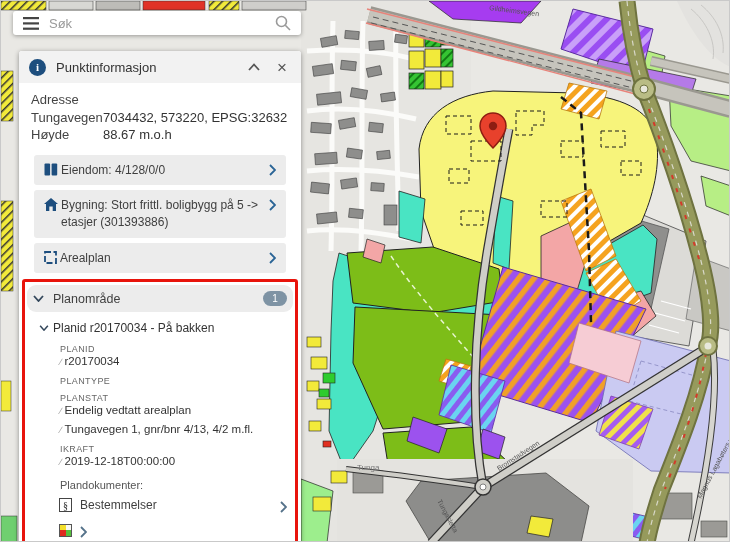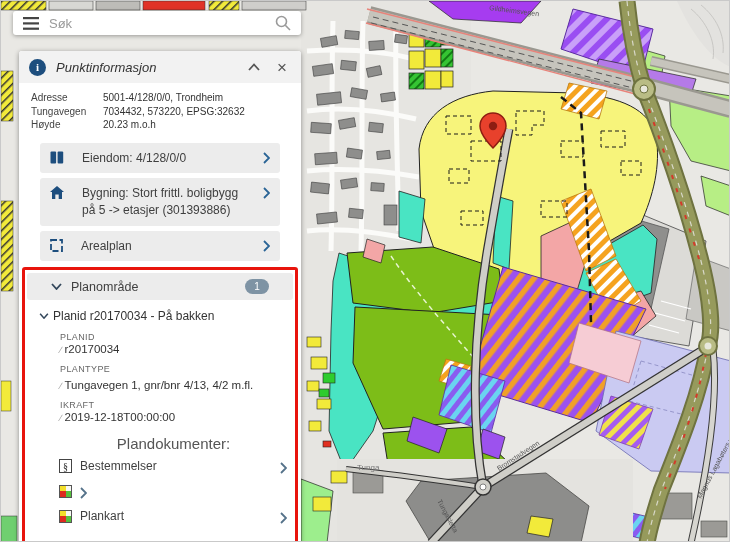--- a/index.html
+++ b/index.html
@@ -14,45 +14,45 @@
   
   .search-card{position:absolute;left:12px;top:10px;width:288px;height:24px;background:#fff;border-radius:3px;
     box-shadow:0 1px 4px rgba(0,0,0,.35);display:flex;align-items:center;padding:0 10px;gap:10px;z-index:5;}
   .search-card input{border:none;outline:none;flex:1;font-size:13px;color:#333;background:transparent;}
   .search-card input::placeholder{color:#9a9a9a;}
 
   
   .info-card{position:absolute;left:18px;top:50px;width:282px;background:#fff;border-radius:3px;
     box-shadow:0 1px 5px rgba(0,0,0,.4);z-index:5;padding-bottom:4px;}
   .card-header{display:flex;align-items:center;gap:10px;padding:7px 10px;background:#f2f2f2;border-radius:3px 3px 0 0;}
-  .card-title{font-size:13px;color:#333;flex:1;font-style:italic;}
+  .card-title{font-size:13px;color:#333;flex:1;}
   .icon-btn{display:flex;align-items:center;justify-content:center;width:18px;height:18px;cursor:pointer;color:#555;}
   .close-x{font-size:17px;line-height:1;color:#555;}
   .info-circle{width:17px;height:17px;border-radius:50%;background:var(--panel-blue);color:#fff;font-size:11px;font-weight:bold;
     display:flex;align-items:center;justify-content:center;flex:none;font-family:"Liberation Serif",serif;}
   .addr{padding:8px 12px 6px;}
-  .addr-row{display:flex;font-size:10px;color:#333;line-height:1.35;}
+  .addr-row{display:flex;font-size:13px;color:#333;line-height:1.35;}
   .addr-row .al{width:72px;color:#444;flex:none;}
-  .rowbtn{display:flex;align-items:flex-start;gap:18px;background:var(--row-gray);border-radius:3px;
-    padding:6px 10px;margin:5px 21px;font-size:12px;color:#3f3f3f;cursor:pointer;}
+  .rowbtn{display:flex;align-items:flex-start;gap:3px;background:var(--row-gray);border-radius:3px;
+    padding:6px 10px;margin:5px 15px;font-size:12px;color:#3f3f3f;cursor:pointer;}
   .rowbtn .lbl{flex:1;line-height:1.45;padding-top:1px;}
   .chev{flex:none;margin-top:3px;}
   
   .redbox{margin:6px 3px 0;border:3px solid var(--red);border-radius:3px;padding:3px 2px;background:#fff;}
-  .sec-head{display:flex;align-items:center;gap:9px;background:var(--row-gray);border-radius:3px;padding:6px 24px;
+  .sec-head{display:flex;align-items:center;gap:9px;background:var(--row-gray);border-radius:9px;padding:6px 6px;
     font-size:12.5px;color:#3f3f3f;cursor:pointer;}
   .sec-head .lbl{flex:1;}
   .badge{background:var(--badge);color:#fff;font-size:10px;border-radius:8px;min-width:24px;height:15px;
     display:flex;align-items:center;justify-content:center;flex:none;}
   .plan-sub{display:flex;align-items:center;gap:4px;padding:9px 6px 4px 12px;font-size:12px;color:#333;cursor:pointer;}
   .detail{display:flex;padding:2px 6px 2px 33px;flex-direction:column;}
   .detail .dl{width:74px;flex:none;font-size:9px;letter-spacing:.4px;color:#666;text-transform:uppercase;padding-top:3px;}
   .detail .dv{flex:1;font-size:11.5px;color:#333;line-height:1.3;position:relative;}
   .tick{color:#999;font-size:9px;margin-right:3px;}
-  .docs-label{padding:8px 6px 2px 33px;font-size:15px;color:#555;text-align:center;}
+  .docs-label{padding:8px 6px 2px 33px;font-size:11px;color:#555;}
   .docrow{display:flex;align-items:center;gap:8px;padding:5px 6px 5px 32px;font-size:12px;color:#3f3f3f;cursor:pointer;}
   .docrow .lbl{flex:1;}
   .para-icon{width:13px;height:14px;border:1px solid #444;background:#fff;color:#222;font-size:10px;line-height:13px;
     text-align:center;flex:none;font-family:"Liberation Serif",serif;}
   .map-icon{width:13px;height:13px;border:1px solid #555;flex:none;display:grid;grid-template-columns:1fr 1fr;grid-template-rows:1fr 1fr;}
   .map-icon i:nth-child(1){background:#f3df2b;}
   .map-icon i:nth-child(2){background:#f8f8f4;}
   .map-icon i:nth-child(3){background:#df2b1f;}
   .map-icon i:nth-child(4){background:#57c13e;}
   .more-row{display:flex;align-items:center;gap:8px;padding:9px 6px 6px 14px;font-size:11.5px;color:#444;cursor:pointer;}
@@ -329,29 +329,28 @@
           </svg>
       </span>
       <span class="icon-btn close-x">
         <span>×</span>
       </span>
     </div>
 
     <div class="addr">
       <div class="addr-row">
         <span class="al">Adresse</span>
-        <span>5001-4/128/0/0, Trondheim</span>
       </div>
       <div class="addr-row">
         <span class="al">Tungavegen</span>
         <span>7034432, 573220, EPSG:32632</span>
       </div>
       <div class="addr-row">
         <span class="al">Høyde</span>
-        <span>20.23 m.o.h</span>
+        <span>88.67 m.o.h</span>
       </div>
     </div>
 
     <div class="rowbtn">
       <svg width="14" height="13" viewBox="0 0 14 13" style="margin-top:2px">
         <rect x="0.5" y="0.5" width="5.6" height="12" rx="1" fill="#1d4e7e"></rect>
           <rect x="7.6" y="0.5" width="5.6" height="12" rx="1" fill="#1d4e7e"></rect>
       </svg>
       <span class="lbl">Eiendom: 4/128/0/0</span>
       <svg class="chev" width="7" height="12" viewBox="0 0 7 12">
@@ -396,20 +395,24 @@
       </div>
 
       <div class="detail">
         <span class="dl">PLANID</span>
         <span class="dv"><span class="tick">∕</span><span>r20170034</span></span>
       </div>
       <div class="detail">
         <span class="dl">PLANTYPE</span>
       </div>
       <div class="detail">
+        <span class="dl">PLANSTAT</span>
+        <span class="dv"><span class="tick">∕</span><span>Endelig vedtatt arealplan</span></span>
+      </div>
+      <div class="detail">
         <span class="dv"><span class="tick">∕</span><span>Tungavegen 1, gnr/bnr 4/13, 4/2 m.fl.</span></span>
       </div>
       <div class="detail">
         <span class="dl">IKRAFT</span>
         <span class="dv"><span class="tick">∕</span><span>2019-12-18T00:00:00</span></span>
       </div>
 
       <div class="docs-label">Plandokumenter:</div>
 
       <div class="docrow">

